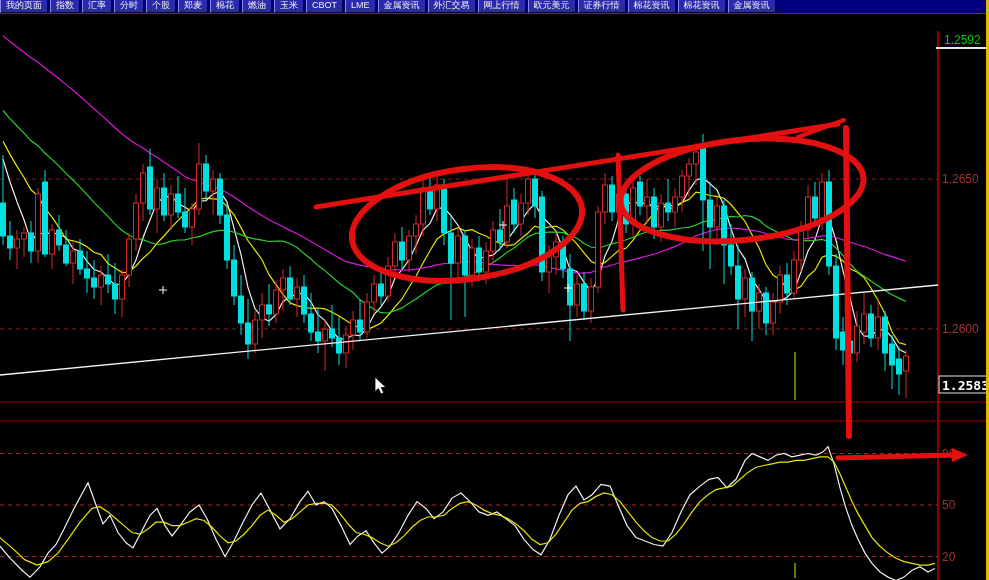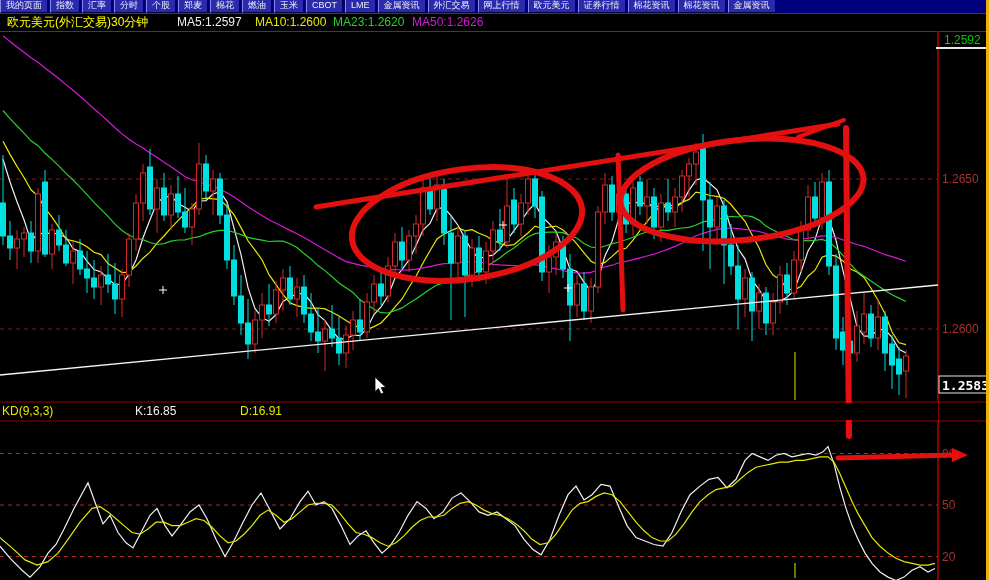--- a/index.html
+++ b/index.html
@@ -45,27 +45,20 @@
       <div class="menu-btn"><span>金属资讯</span></div>
       <div class="menu-btn"><span>外汇交易</span></div>
       <div class="menu-btn"><span>网上行情</span></div>
       <div class="menu-btn"><span>欧元美元</span></div>
       <div class="menu-btn"><span>证券行情</span></div>
       <div class="menu-btn"><span>棉花资讯</span></div>
       <div class="menu-btn"><span>棉花资讯</span></div>
       <div class="menu-btn"><span>金属资讯</span></div>
     </div>
 
-  <div id="titlerow">
-    <span class="t" style="left: 7px; color: rgb(255, 255, 0);">欧元美元(外汇交易)30分钟</span>
-    <span class="t" style="left: 177px; color: rgb(240, 240, 240);">MA5:1.2597</span>
-    <span class="t" style="left: 255px; color: rgb(232, 232, 0);">MA10:1.2600</span>
-    <span class="t" style="left: 333px; color: rgb(42, 208, 42);">MA23:1.2620</span>
-    <span class="t" style="left: 412px; color: rgb(216, 24, 216);">MA50:1.2626</span>
-  </div>
 
   <svg id="chart" width="989" height="580" viewBox="0 0 989 580">
 
     <line x1="0" y1="402" x2="989" y2="402" stroke="#9b0000"></line>
     <line x1="0" y1="421" x2="989" y2="421" stroke="#9b0000"></line>
     <line x1="938" y1="31" x2="938" y2="580" stroke="#8b0000" stroke-width="2"></line>
     <line x1="936" y1="48" x2="989" y2="48" stroke="#e8e8e8" stroke-width="2"></line>
 
     <g id="grid-layer">
         <line x1="0" y1="179" x2="938" y2="179" stroke="#8b1a1a" stroke-dasharray="4 4"></line>
@@ -378,19 +371,14 @@
     <text x="944" y="44" class="axis-num" fill="#00cc00">1.2592</text>
     <g>
       <rect x="939" y="376" width="49" height="17" fill="#000" stroke="#e8e8e8"></rect>
       <text x="942" y="390" fill="#ffffff" style="font-size:13px;font-weight:bold;font-family:'DejaVu Sans Mono',monospace">1.2583</text>
     </g>
     <g id="cursor-g">
         <polygon points="0,0 0,14.5 3.5,11.5 6,17 8.7,15.8 6.2,10.5 11,10.5" transform="translate(375,377)" fill="#fff" stroke="#000" stroke-width="0.8"></polygon>
       </g>
   </svg>
 
-  <div id="kdheader">
-    <span class="t" style="left:2px;color:#e8e800">KD(9,3,3)</span>
-    <span class="t" style="left:135px;color:#f0f0f0">K:16.85</span>
-    <span class="t" style="left:240px;color:#e8e800">D:16.91</span>
-  </div>
 
 </div>
 
 </body></html>

